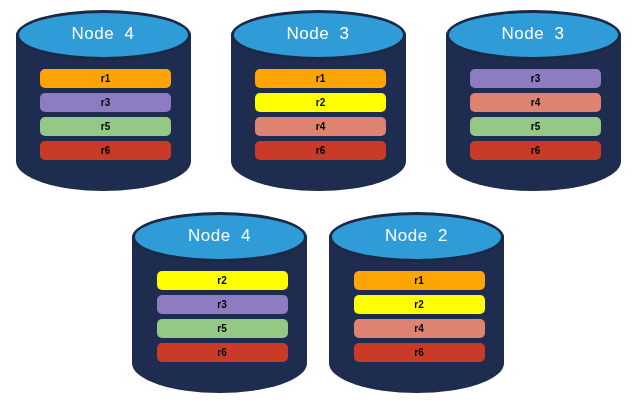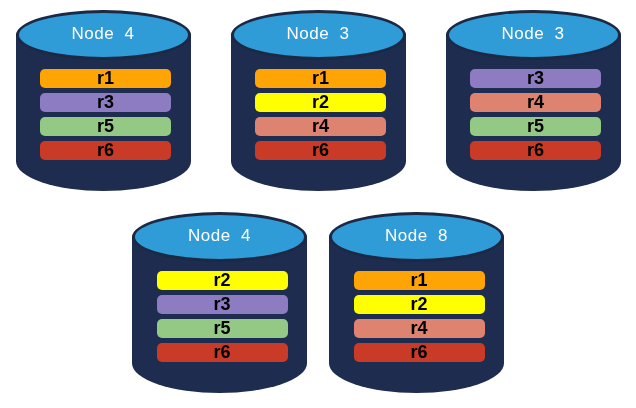--- a/index.html
+++ b/index.html
@@ -54,21 +54,21 @@
     margin-left: -63px; 
   }
 
   .bar {
     height: 19px;
     line-height: 19px;
     margin-bottom: 5px;
     border-radius: 5px;
     text-align: center;
     color: #000000;
-    font-size: 18px;
+    font-size: 10px;
     font-weight: bold;
   }
 </style>
 </head>
 <body>
 
 <div class="canvas">
   <div class="row row-top">
       <div class="node">
     <div class="cyl-body" style="background: rgb(30, 44, 79);"></div>
@@ -112,21 +112,21 @@
     <div class="bars">
           <div class="bar" style="background: rgb(255, 255, 0); color: rgb(0, 0, 0);">r2</div>
           <div class="bar" style="background: rgb(142, 124, 195); color: rgb(0, 0, 0);">r3</div>
           <div class="bar" style="background: rgb(147, 201, 133); color: rgb(0, 0, 0);">r5</div>
           <div class="bar" style="background: rgb(201, 59, 38); color: rgb(0, 0, 0);">r6</div>
         </div>
   </div>
       <div class="node">
     <div class="cyl-body" style="background: rgb(30, 44, 79);"></div>
     <div class="cyl-top" style="background: rgb(47, 155, 215); border-color: rgb(27, 41, 69);"></div>
-    <div class="node-label" style="color: rgb(255, 255, 255);">Node  8</div>
+    <div class="node-label" style="color: rgb(255, 255, 255);">Node  2</div>
     <div class="bars">
           <div class="bar" style="background: rgb(255, 164, 5); color: rgb(0, 0, 0);">r1</div>
           <div class="bar" style="background: rgb(255, 255, 0); color: rgb(0, 0, 0);">r2</div>
           <div class="bar" style="background: rgb(221, 131, 112); color: rgb(0, 0, 0);">r4</div>
           <div class="bar" style="background: rgb(201, 59, 38); color: rgb(0, 0, 0);">r6</div>
         </div>
   </div>
     </div>
 </div>
 

